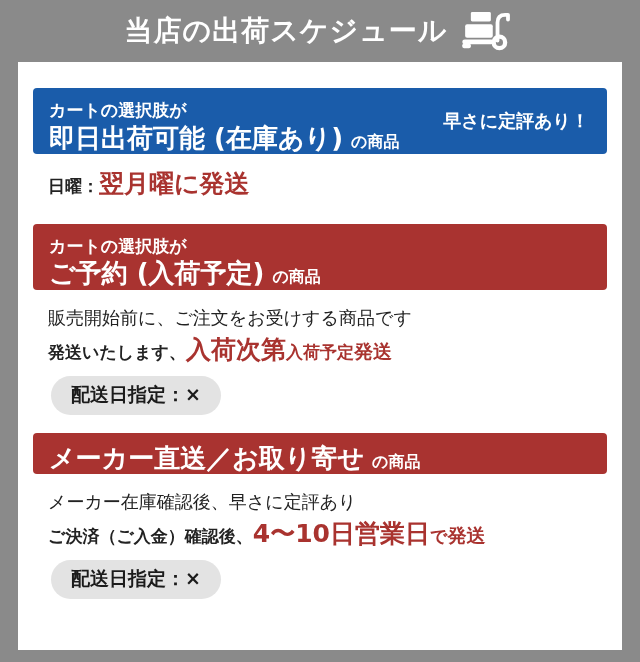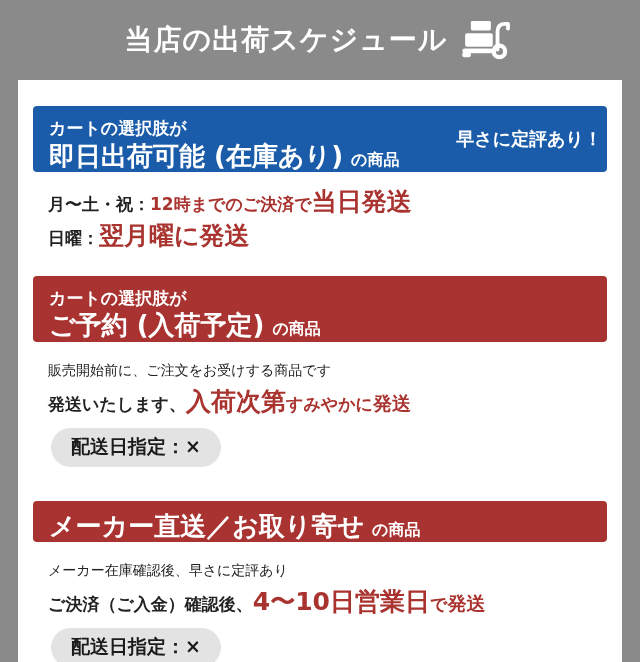--- a/index.html
+++ b/index.html
@@ -4,21 +4,21 @@
 <style>
   html, body { margin: 0; padding: 0; }
   body {
     width: 640px;
     height: 662px;
     background: #8a8a8a;
     font-family: "DejaVu Sans", "Liberation Sans", sans-serif;
     -webkit-font-smoothing: antialiased;
   }
   .header {
-    height: 80px;
+    height: 62px;
     display: flex;
     align-items: center;
     justify-content: center;
     gap: 14px;
   }
   .header-title {
     color: #ffffff;
     font-size: 28px;
     font-weight: bold;
     letter-spacing: 1px;
@@ -39,37 +39,37 @@
     box-sizing: border-box;
   }
   .banner.blue { background: #1a5caa; }
   .banner.red  { background: #a93330; }
   .banner-small { font-size: 17px; font-weight: bold; line-height: 1.45; }
   .banner-bigline { line-height: 1.2; white-space: nowrap; }
   .banner-big { font-size: 26px; font-weight: bold; }
   .banner-suffix { font-size: 16px; font-weight: bold; margin-left: 8px; }
   .side-note {
     position: absolute;
-    right: 5px;
+    right: 18px;
     top: 50%;
     transform: translateY(-50%);
     font-size: 18px;
     font-weight: bold;
     white-space: nowrap;
   }
   .body-block { margin: 14px 0 0 15px; }
   .body-line { line-height: 31px; white-space: nowrap; }
   .t-black { color: #222222; font-size: 17px; font-weight: bold; }
-  .t-plain { color: #222222; font-size: 14px; font-weight: normal; }
+  .t-plain { color: #222222; font-size: 18px; font-weight: normal; }
   .t-red-mid { color: #a9332f; font-size: 17px; font-weight: bold; }
   .t-red-big { color: #a9332f; font-size: 25px; font-weight: bold; }
   .t-red-tail { color: #a9332f; font-size: 19px; font-weight: bold; }
   .badge {
     display: inline-block;
-    margin: 8px 0 16px 3px;
+    margin: 8px 0 0 3px;
     background: #e3e3e3;
     border-radius: 20px;
     padding: 6px 20px 7px 20px;
     font-size: 19px;
     font-weight: bold;
     color: #1b1b1b;
   }
   .gap-22 { margin-top: 22px; }
   .gap-18 { margin-top: 18px; }
   .body-block.tight { margin-top: 12px; }
@@ -99,40 +99,37 @@
   <div class="banner blue">
     <div class="banner-small">カートの選択肢が</div>
     <div class="banner-bigline">
       <span class="banner-big">即日出荷可能 (在庫あり)</span><span class="banner-suffix">の商品</span>
     </div>
     <span class="side-note">早さに定評あり！</span>
   </div>
 
   <div class="body-block">
     <div class="body-line">
-      <span class="t-black">月〜土・祝：</span><span class="t-red-mid">12時までのご決済で</span><span class="t-red-big">当日発送</span>
-    </div>
-    <div class="body-line">
       <span class="t-black">日曜：</span><span class="t-red-big">翌月曜に発送</span>
     </div>
   </div>
 
   <div class="banner red gap-22">
     <div class="banner-small">カートの選択肢が</div>
     <div class="banner-bigline">
       <span class="banner-big">ご予約 (入荷予定)</span><span class="banner-suffix">の商品</span>
     </div>
   </div>
 
   <div class="body-block tight">
     <div class="body-line">
       <span class="t-plain">販売開始前に、ご注文をお受けする商品です</span>
     </div>
     <div class="body-line">
-      <span class="t-black">発送いたします、</span><span class="t-red-big">入荷次第</span><span class="t-red-mid">すみやかに</span><span class="t-red-tail">発送</span>
+      <span class="t-black">発送いたします、</span><span class="t-red-big">入荷次第</span><span class="t-red-mid">入荷予定</span><span class="t-red-tail">発送</span>
     </div>
     <div>
       <span class="badge">配送日指定：×</span>
     </div>
   </div>
 
   <div class="banner red gap-18">
     <div class="banner-bigline">
       <span class="banner-big">メーカー直送／お取り寄せ</span><span class="banner-suffix">の商品</span>
     </div>

